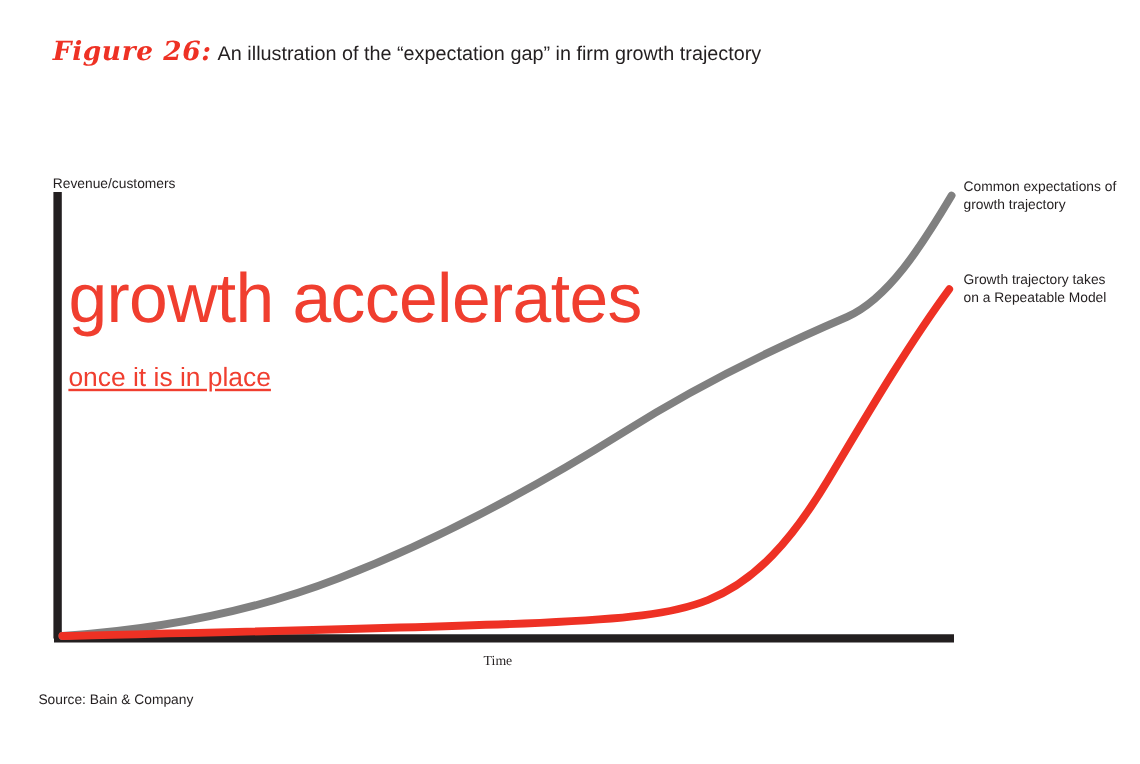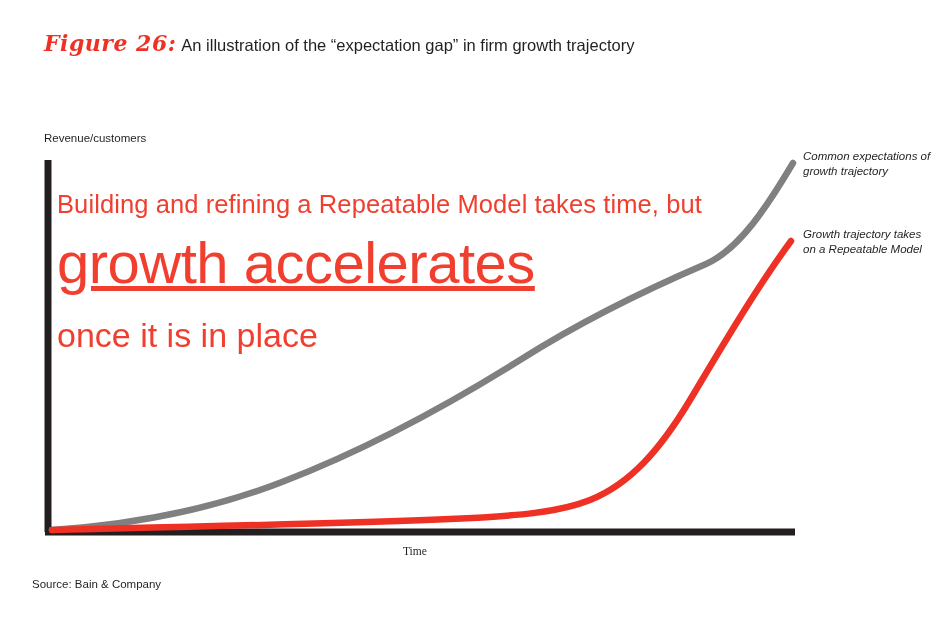--- a/index.html
+++ b/index.html
@@ -36,21 +36,21 @@
     font-family: "Liberation Sans", sans-serif;
     font-size: 16.5px;
     color: #231f20;
     margin-left: 5px;
   }
 
   
   #y-axis-title {
     position: absolute;
     left: 44px;
-    top: 132px;
+    top: 148px;
     font-size: 11.5px;
     color: #231f20;
     white-space: nowrap;
   }
   #x-axis-title {
     position: absolute;
     left: 403px;
     top: 545px;
     font-size: 11.5px;
     color: #231f20;
@@ -79,40 +79,39 @@
   #headline-line1 {
     display: block;
     font-size: 25.5px;
     letter-spacing: 0.1px;
     white-space: nowrap;
   }
   #headline-line2 {
     display: block;
     font-size: 58px;
     letter-spacing: -0.5px;
-    margin-top: 16px;
+    margin-top: 28px;
     white-space: nowrap;
     color: #f03e2f;
-    text-decoration: underline;
   }
   #headline-line3 {
     display: block;
-    font-size: 34px;
+    font-size: 22px;
     margin-top: 26px;
     white-space: nowrap;
+    text-decoration: underline;
   }
 
   
   .annotation {
     position: absolute;
     font-size: 11.5px;
     line-height: 1.32;
     color: #231f20;
     width: 132px;
-    font-style: italic;
   }
   #annotation-gray { left: 803px; top: 149px; }
   #annotation-red  { left: 803px; top: 227px; }
 
   
   #source-note {
     position: absolute;
     left: 32px;
     top: 578px;
     font-size: 11.5px;
@@ -143,21 +142,20 @@
            C 740,249 768,205 793,163" fill="none" stroke="#808080" stroke-width="6.5" stroke-linecap="round" stroke-linejoin="round"></path>
 
   <path d="M 52,530
            C 180,527 330,524 450,519
            C 520,516 560,512 590,500
            C 630,484 660,450 690,400
            C 720,350 755,290 791,241" fill="none" stroke="#ee3124" stroke-width="6.5" stroke-linecap="round" stroke-linejoin="round"></path>
 </svg>
 
 <div id="headline">
-  <span id="headline-line1">Building and refining a Repeatable Model takes time, but</span>
   <span id="headline-line2">growth accelerates</span>
   <span id="headline-line3">once it is in place</span>
 </div>
 
 <div class="annotation" id="annotation-gray">Common expectations of growth trajectory</div>
 
 <div class="annotation" id="annotation-red">Growth trajectory takes on a Repeatable Model</div>
 
 <div id="source-note">Source: Bain &amp; Company</div>
 

